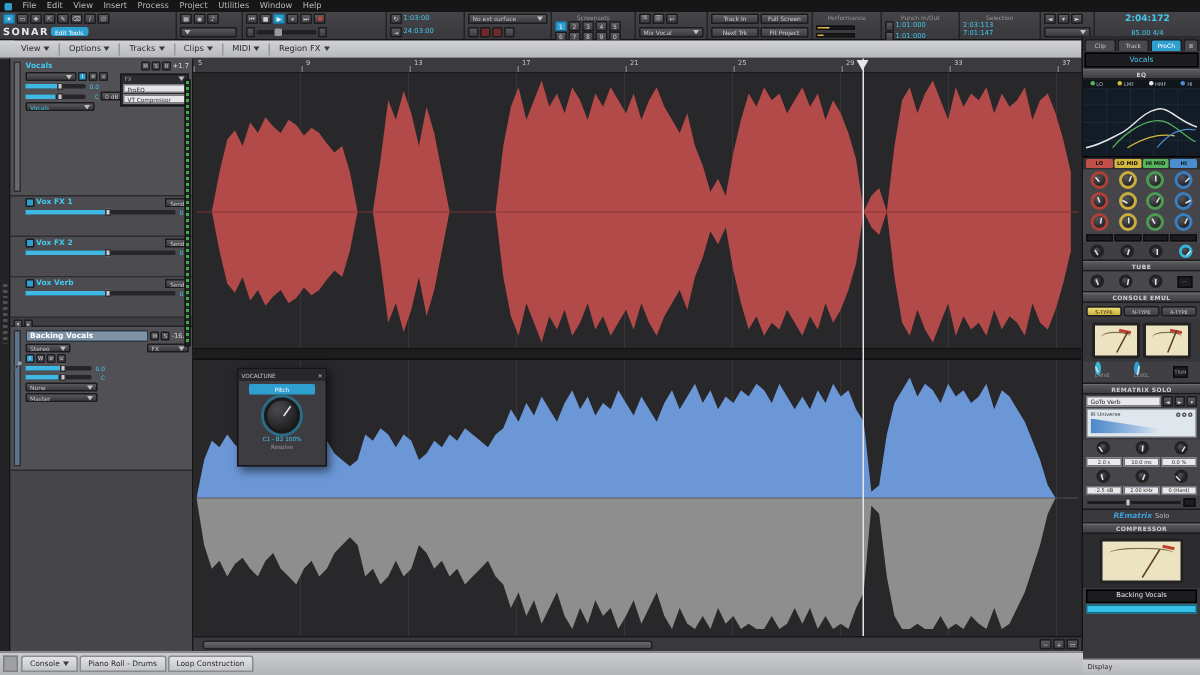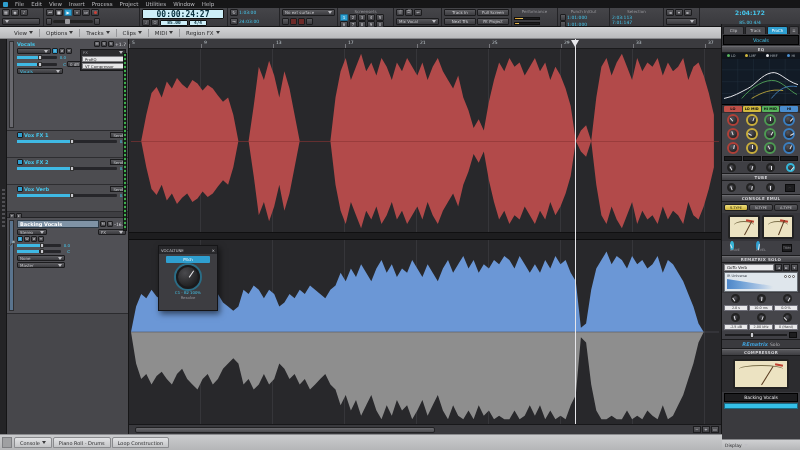--- a/index.html
+++ b/index.html
@@ -189,20 +189,36 @@
     <span>View</span>
     <span>Insert</span>
     <span>Process</span>
     <span>Project</span>
     <span>Utilities</span>
     <span>Window</span>
     <span>Help</span>
   </div>
 
   <div id="toolbar">
+    <div class="mod" style="width:118px">
+      <div class="row">
+        <span class="tbtn on">✦</span>
+        <span class="tbtn">▭</span>
+        <span class="tbtn">✚</span>
+        <span class="tbtn">⇱</span>
+        <span class="tbtn">✎</span>
+        <span class="tbtn">⌫</span>
+        <span class="tbtn">∕</span>
+        <span class="tbtn">∅</span>
+      </div>
+      <div class="row">
+        <span class="sonar-logo">SONAR</span>
+        <span class="edit-tools">Edit Tools</span>
+      </div>
+    </div>
 
     <div class="mod" style="width:44px">
       <div class="row">
         <span class="tbtn">▦</span>
         <span class="tbtn">◉</span>
         <span class="tbtn">♪</span>
       </div>
       <div class="row">
           <span class="ddown" style="width:38px">
             <span class="arrow"></span>
@@ -223,31 +239,20 @@
       </div>
       <div class="row">
         <span class="tbtn" style="min-width:6px"></span>
         <span class="hslider">
             <i></i>
           </span>
         <span class="tbtn" style="min-width:6px"></span>
       </div>
     </div>
 
-    <div class="mod" style="width:88px">
-      <div class="row">
-          <span class="lcd" style="width:82px;height:10px;font-size:8px">00:00:24:27</span>
-        </div>
-      <div class="row">
-        <span class="tbtn">♩</span>
-        <span class="tbtn">⏱</span>
-        <span class="lcd" style="width:28px;height:6px;font-size:4.5px">85.00</span>
-        <span class="lcd" style="width:18px;height:6px;font-size:4.5px">4/4</span>
-      </div>
-    </div>
 
     <div class="mod" style="width:52px">
       <div class="row">
           <span class="tbtn">↻</span>
           <span class="cyan">1:03:00</span>
         </div>
       <div class="row">
           <span class="tbtn">⇥</span>
           <span class="cyan">24:03:00</span>
         </div>

